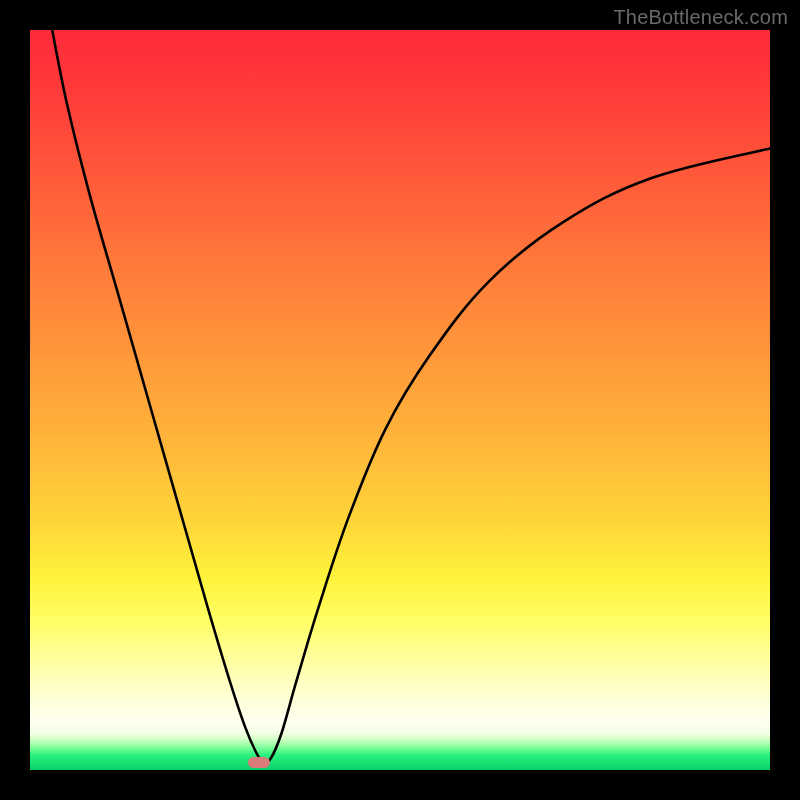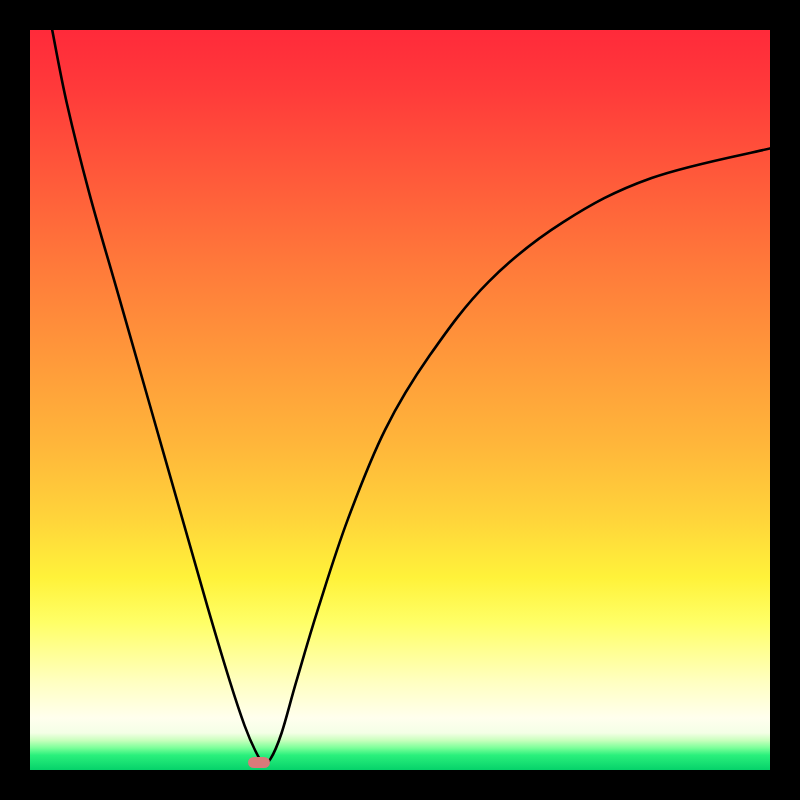--- a/index.html
+++ b/index.html
@@ -72,13 +72,14 @@
 
   <div class="plot-area">
 
     <svg id="curve" class="curve-svg" width="740" height="740" viewBox="0 0 740 740" preserveAspectRatio="none">
       <path id="curve-path" d="M 22.20 0.00 C 24.86 13.32, 30.34 44.70, 37.00 74.00 C 43.66 103.30, 49.88 128.17, 59.20 162.80 C 68.52 197.43, 78.14 229.10, 88.80 266.40 C 99.46 303.70, 107.74 332.70, 118.40 370.00 C 129.06 407.30, 137.34 436.30, 148.00 473.60 C 158.66 510.90, 168.28 545.23, 177.60 577.20 C 186.92 609.17, 193.14 629.89, 199.80 651.20 C 206.46 672.51, 209.94 682.95, 214.60 695.60 C 219.26 708.25, 222.37 714.84, 225.70 721.50 C 229.03 728.16, 230.44 731.27, 233.10 732.60 C 235.76 733.93, 237.17 734.23, 240.50 728.90 C 243.83 723.57, 246.94 716.99, 251.60 703.00 C 256.26 689.01, 259.74 673.84, 266.40 651.20 C 273.06 628.56, 279.28 606.50, 288.60 577.20 C 297.92 547.90, 306.21 520.37, 318.20 488.40 C 330.19 456.43, 340.55 428.90, 355.20 399.60 C 369.85 370.30, 380.95 352.24, 399.60 325.60 C 418.25 298.96, 434.82 275.58, 458.80 251.60 C 482.78 227.62, 503.50 211.05, 532.80 192.40 C 562.10 173.75, 584.30 161.32, 621.60 148.00 C 658.90 134.68, 718.69 123.73, 740.00 118.40" fill="none" stroke="#000000" stroke-width="2.6" stroke-linecap="round" stroke-linejoin="round"></path>
     </svg>
 
     <div id="min-marker" class="minimum-marker" style="left: 218.4px; top: 727.1px; background: rgb(217, 123, 122);"></div>
   </div>
 
+  <div class="watermark">TheBottleneck.com</div>
 </div>
 
 </body></html>

